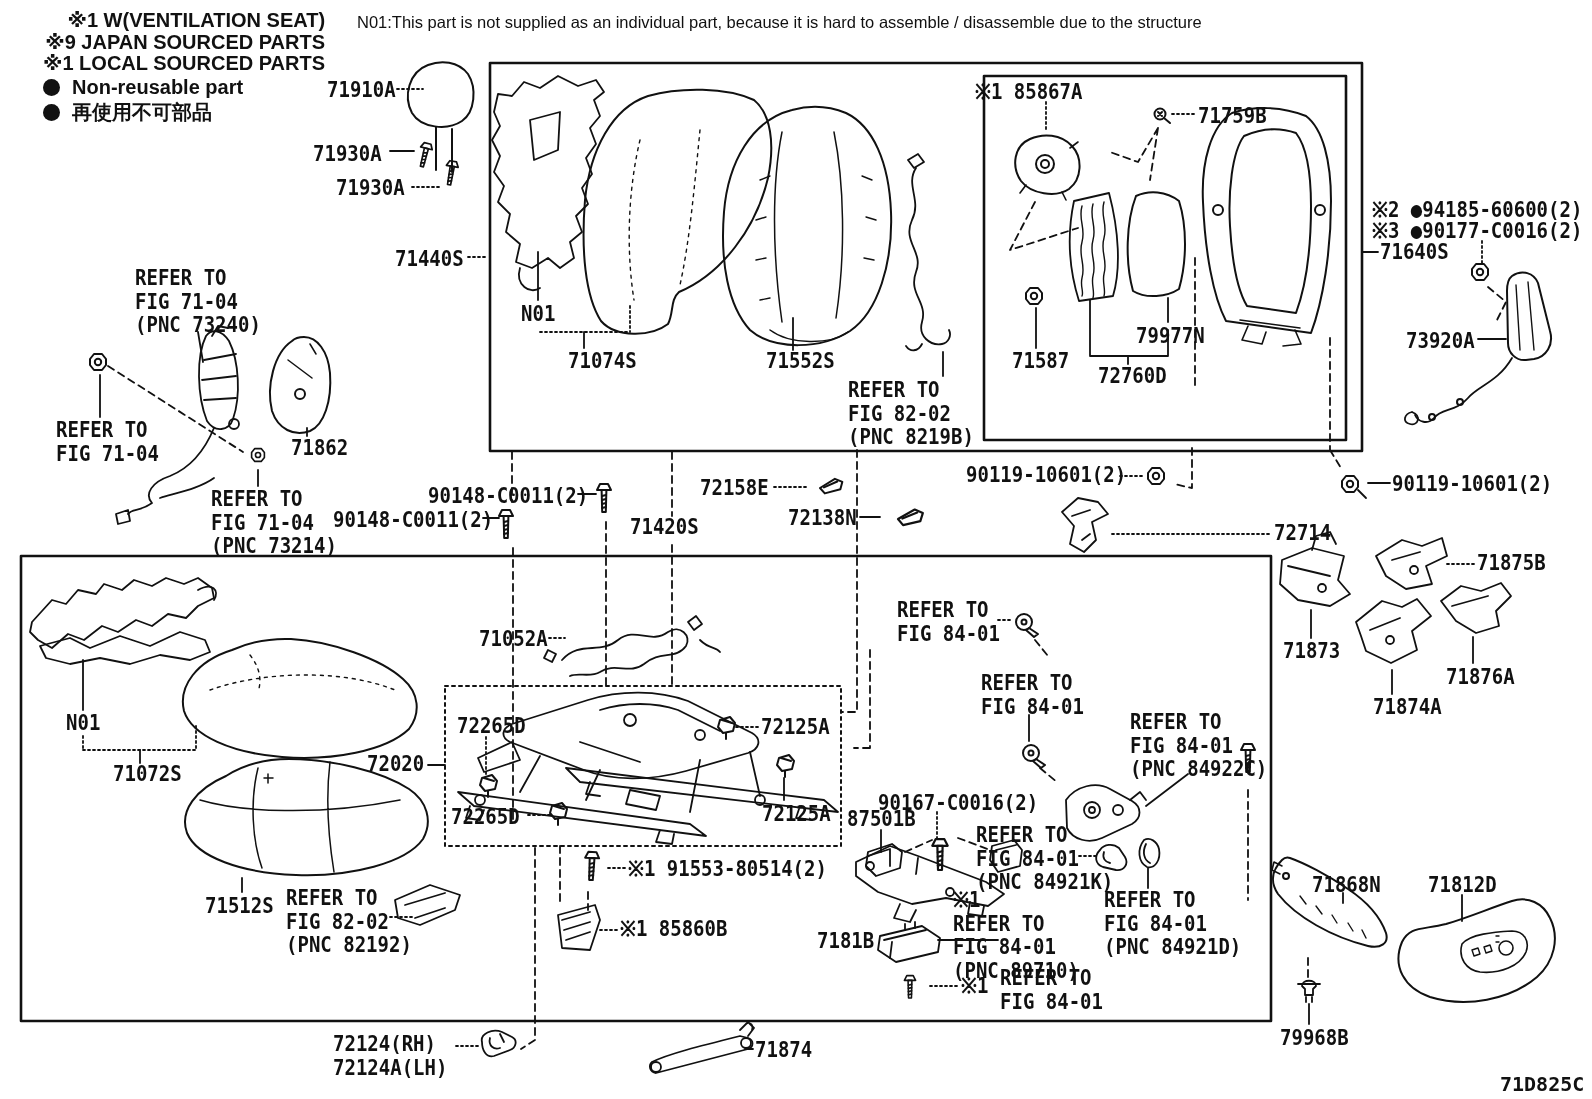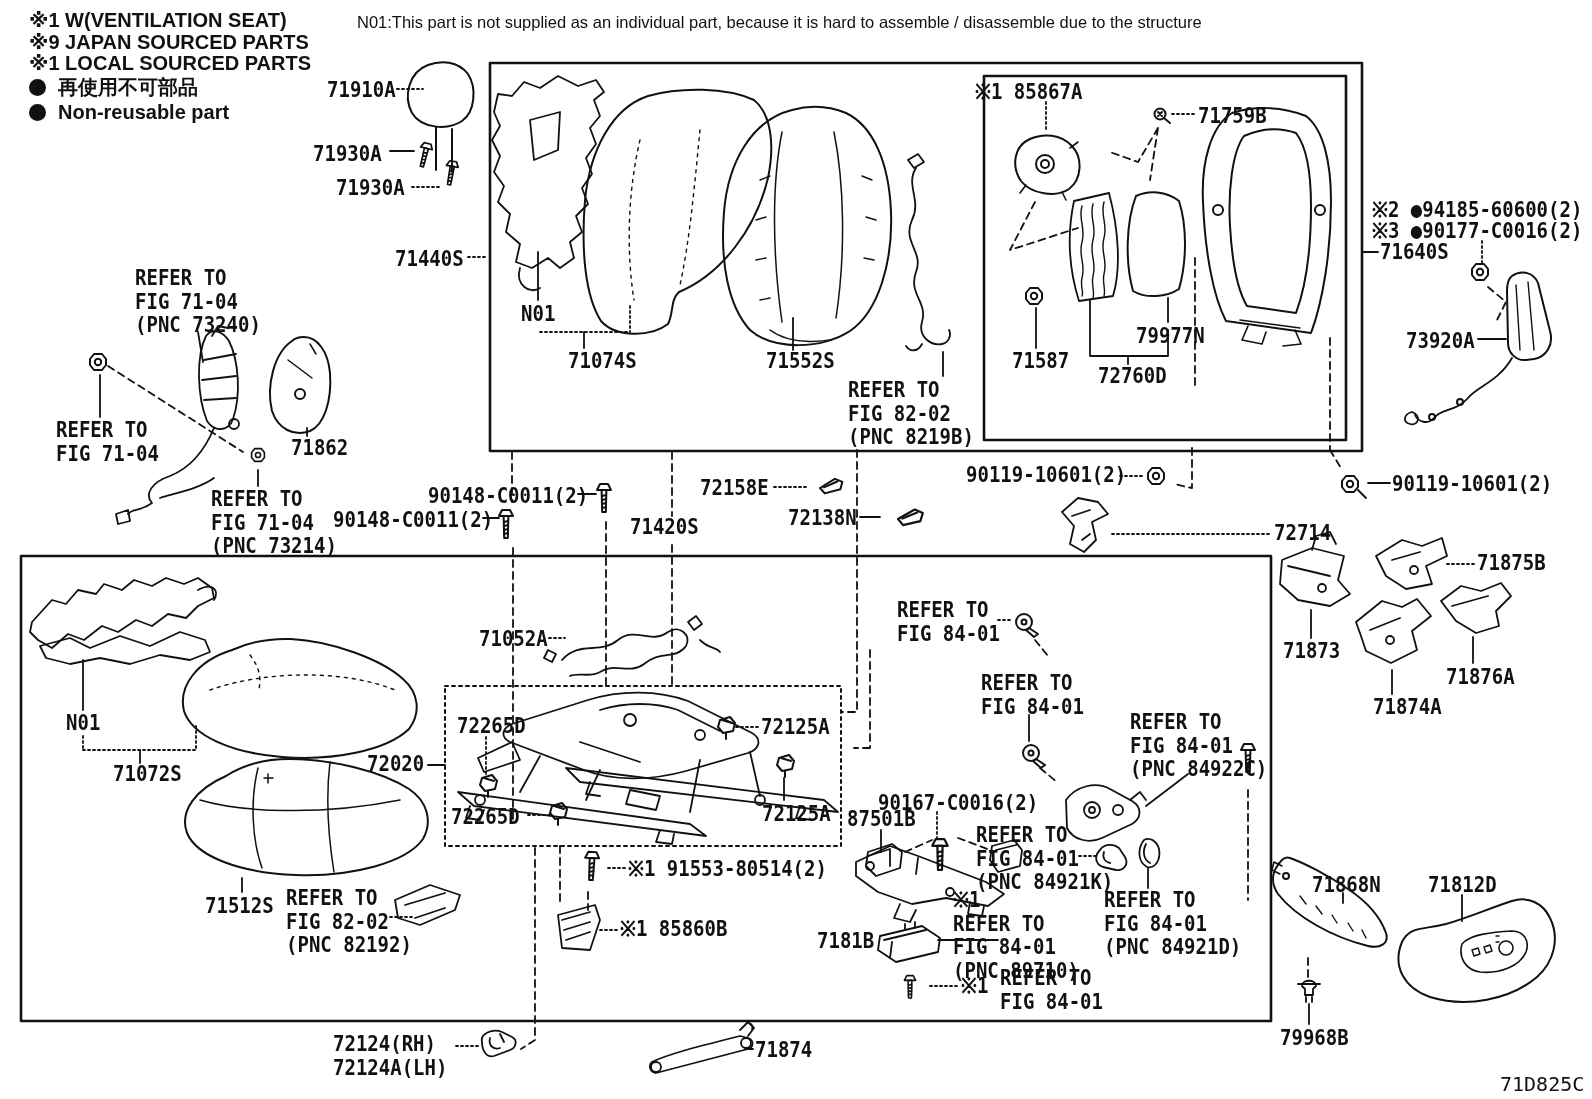--- a/index.html
+++ b/index.html
@@ -2,32 +2,32 @@
 <html><head>
 <meta charset="utf-8">
 <style>
   html,body{margin:0;padding:0;background:#fff;}
   #stage{position:relative;width:1592px;height:1099px;background:#fff;overflow:hidden;
          font-family:"DejaVu Sans Mono",monospace;color:#111;}
   #artwork{position:absolute;left:0;top:0;z-index:1;}
   .plabel{position:absolute;z-index:3;font-family:"DejaVu Sans Mono",monospace;font-weight:bold;
           font-size:19px;line-height:21px;white-space:pre-line;color:#111;
           transform:scaleY(1.12);transform-origin:0 0;letter-spacing:0;}
-  #legend{position:absolute;left:29px;top:10px;z-index:3;}
+  #legend{position:absolute;left:43px;top:10px;z-index:3;text-align:right;}
   .legend-line{font-family:"Liberation Sans","DejaVu Sans",sans-serif;font-weight:bold;
                font-size:20px;line-height:21.5px;white-space:pre;color:#111;}
   .legend-bullet-row{display:flex;align-items:center;height:25px;}
   .bullet{width:17px;height:17px;border-radius:50%;background:#111;margin-right:12px;flex:0 0 auto;}
   .legend-bullet-text{font-family:"Liberation Sans","DejaVu Sans",sans-serif;font-weight:bold;
                       font-size:20px;color:#111;white-space:pre;}
   #note{position:absolute;left:357px;top:13px;z-index:3;
         font-family:"Liberation Sans","DejaVu Sans",sans-serif;font-weight:normal;
         font-size:16.5px;color:#111;white-space:pre;}
   #figcode{position:absolute;left:1500px;top:1072px;z-index:3;
-           font-family:"DejaVu Sans Mono",monospace;font-weight:normal;font-size:20px;color:#111;}
+           font-family:"DejaVu Sans Mono",monospace;font-weight:bold;font-size:20px;color:#111;}
 </style>
 </head>
 <body>
 
 <div id="stage">
 
   <svg id="artwork" width="1592" height="1099" viewBox="0 0 1592 1099">
     <defs>
       <g id="nut">
           <path d="M-8,-3 L-4,-8 L4,-8 L8,-3 L8,3 L4,8 L-4,8 L-8,3 Z"></path>
@@ -334,25 +334,25 @@
   </svg>
 
   <div id="legend">
     <div id="legend-items">
         <div class="legend-line">※1 W(VENTILATION SEAT)</div>
         <div class="legend-line">※9 JAPAN SOURCED PARTS</div>
         <div class="legend-line">※1 LOCAL SOURCED PARTS</div>
       </div>
     <div class="legend-bullet-row">
       <span class="bullet"></span>
-      <span class="legend-bullet-text">再使用不可部品</span>
+      <span class="legend-bullet-text">Non-reusable part</span>
     </div>
     <div class="legend-bullet-row">
       <span class="bullet"></span>
-      <span class="legend-bullet-text">Non-reusable part</span>
+      <span class="legend-bullet-text">再使用不可部品</span>
     </div>
   </div>
 
   <div id="note">N01:This part is not supplied as an individual part, because it is hard to assemble / disassemble due to the structure</div>
 
   <div id="labels-layer">
       <div class="plabel" style="left: 327px; top: 78px;">71910A</div>
       <div class="plabel" style="left: 313px; top: 142px;">71930A</div>
       <div class="plabel" style="left: 336px; top: 176px;">71930A</div>
       <div class="plabel" style="left: 395px; top: 247px;">71440S</div>

